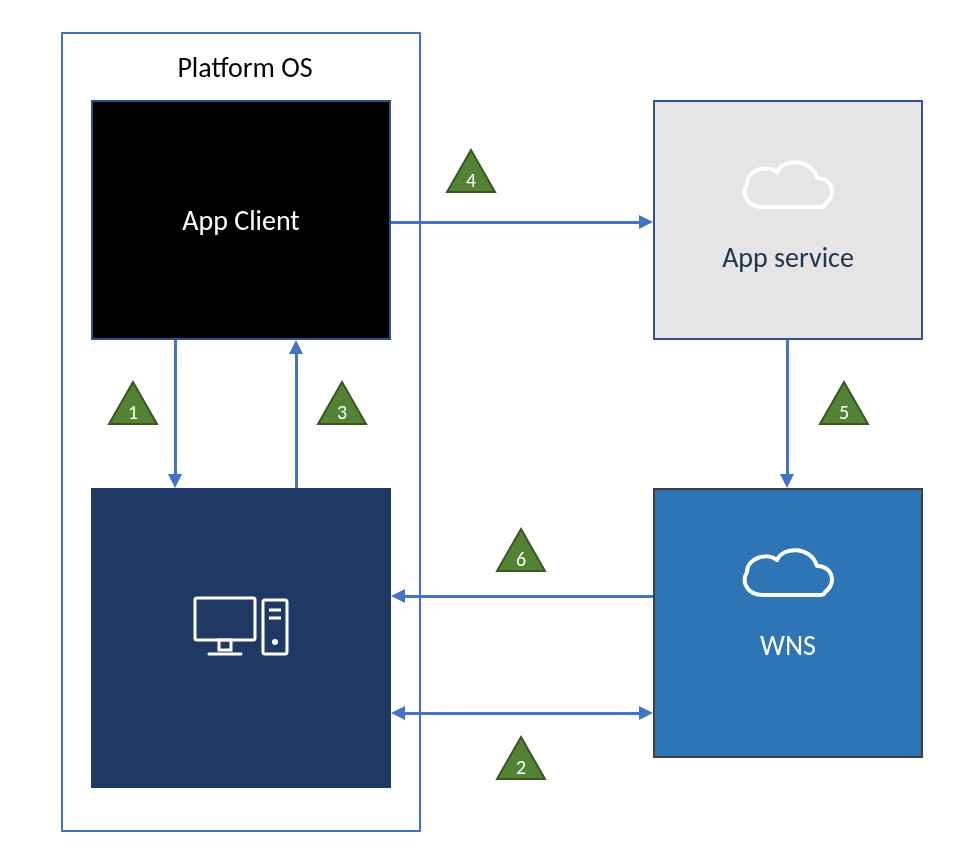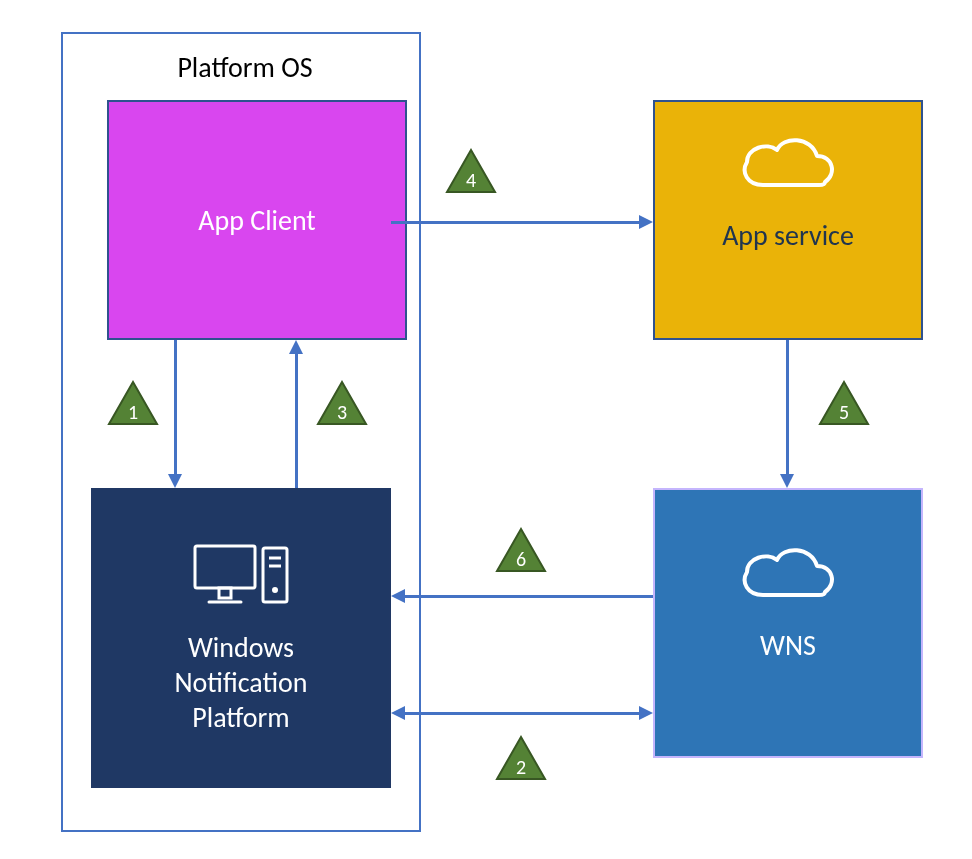--- a/index.html
+++ b/index.html
@@ -67,53 +67,50 @@
     margin-bottom: 4px;
   }
   .icon-wrap { margin-bottom: 14px; }
 </style>
 </head>
 <body>
 
 <div class="container-outline" style="left:61px; top:32px; width:360px; height:800px;"></div>
 <div class="container-title" style="left:140px; top:50px; width:210px;">Platform OS</div>
 
-<div class="box" style="left:107px; top:100px; width:300px; height:240px; background:#d946ef; border:2px solid #2F528F;">
+<div class="box" style="left:91px; top:100px; width:300px; height:240px; background:#000000; border:2px solid #2F528F;">
   <div class="box-label" style="color:#FFFFFF;">App Client</div>
 </div>
 
 <div class="box" style="left:91px; top:488px; width:300px; height:300px; background:#1F3864; border:2px solid #203864;">
   <div class="icon-wrap">
     <svg width="100" height="70" viewBox="0 0 100 70">
 
       <rect x="4" y="4" width="60" height="42" rx="2" fill="none" stroke="#FFFFFF" stroke-width="3"></rect>
       <rect x="28" y="46" width="12" height="10" fill="none" stroke="#FFFFFF" stroke-width="3"></rect>
       <line x1="18" y1="60" x2="50" y2="60" stroke="#FFFFFF" stroke-width="3" stroke-linecap="round"></line>
 
       <rect x="72" y="6" width="24" height="54" rx="2" fill="none" stroke="#FFFFFF" stroke-width="3"></rect>
       <line x1="78" y1="16" x2="90" y2="16" stroke="#FFFFFF" stroke-width="3"></line>
       <line x1="78" y1="24" x2="90" y2="24" stroke="#FFFFFF" stroke-width="3"></line>
       <circle cx="84" cy="48" r="3" fill="#FFFFFF"></circle>
     </svg>
   </div>
-  <div class="box-label" style="color:#FFFFFF; white-space:pre-line;">Windows
-Notification
-Platform</div>
 </div>
 
-<div class="box" style="left:653px; top:100px; width:270px; height:240px; background:#eab308; border:2px solid #2F528F; justify-content:flex-start; padding-top:28px;">
+<div class="box" style="left:653px; top:100px; width:270px; height:240px; background:#e5e5e5; border:2px solid #2F528F; justify-content:flex-start; padding-top:50px;">
   <div class="icon-wrap">
     <svg width="110" height="70" viewBox="0 0 110 70">
       <path d="M30 55 C14 55 8 42 14 32 C14 18 34 12 44 20 C50 6 78 6 84 26 C100 26 104 44 92 52 C92 55 88 55 86 55 Z" fill="none" stroke="#FFFFFF" stroke-width="4" stroke-linejoin="round"></path>
     </svg>
   </div>
   <div class="box-label" style="color:#20354F;">App service</div>
 </div>
 
-<div class="box" style="left:653px; top:488px; width:270px; height:270px; background:#2E75B6; border:2px solid #c4b5fd; justify-content:flex-start; padding-top:50px;">
+<div class="box" style="left:653px; top:488px; width:270px; height:270px; background:#2E75B6; border:2px solid #404040; justify-content:flex-start; padding-top:50px;">
   <div class="icon-wrap">
     <svg width="110" height="70" viewBox="0 0 110 70">
       <path d="M30 55 C14 55 8 42 14 32 C14 18 34 12 44 20 C50 6 78 6 84 26 C100 26 104 44 92 52 C92 55 88 55 86 55 Z" fill="none" stroke="#FFFFFF" stroke-width="4" stroke-linejoin="round"></path>
     </svg>
   </div>
   <div class="box-label" style="color:#FFFFFF;">WNS</div>
 </div>
 
 <div class="arrow-line" style="left:174px; top:340px; width:3px; height:134px;"></div>
 <div class="arrow-head ah-down" style="left:168px; top:474px;"></div>

